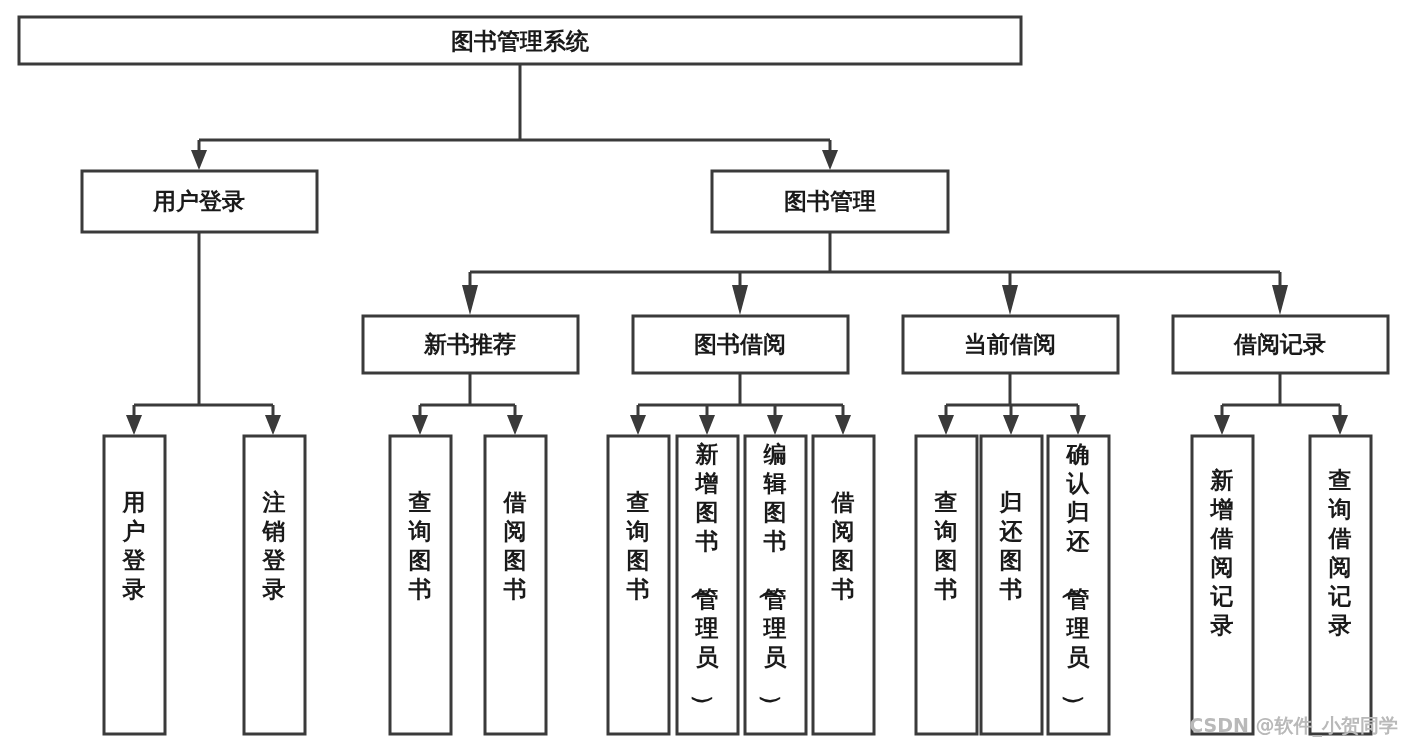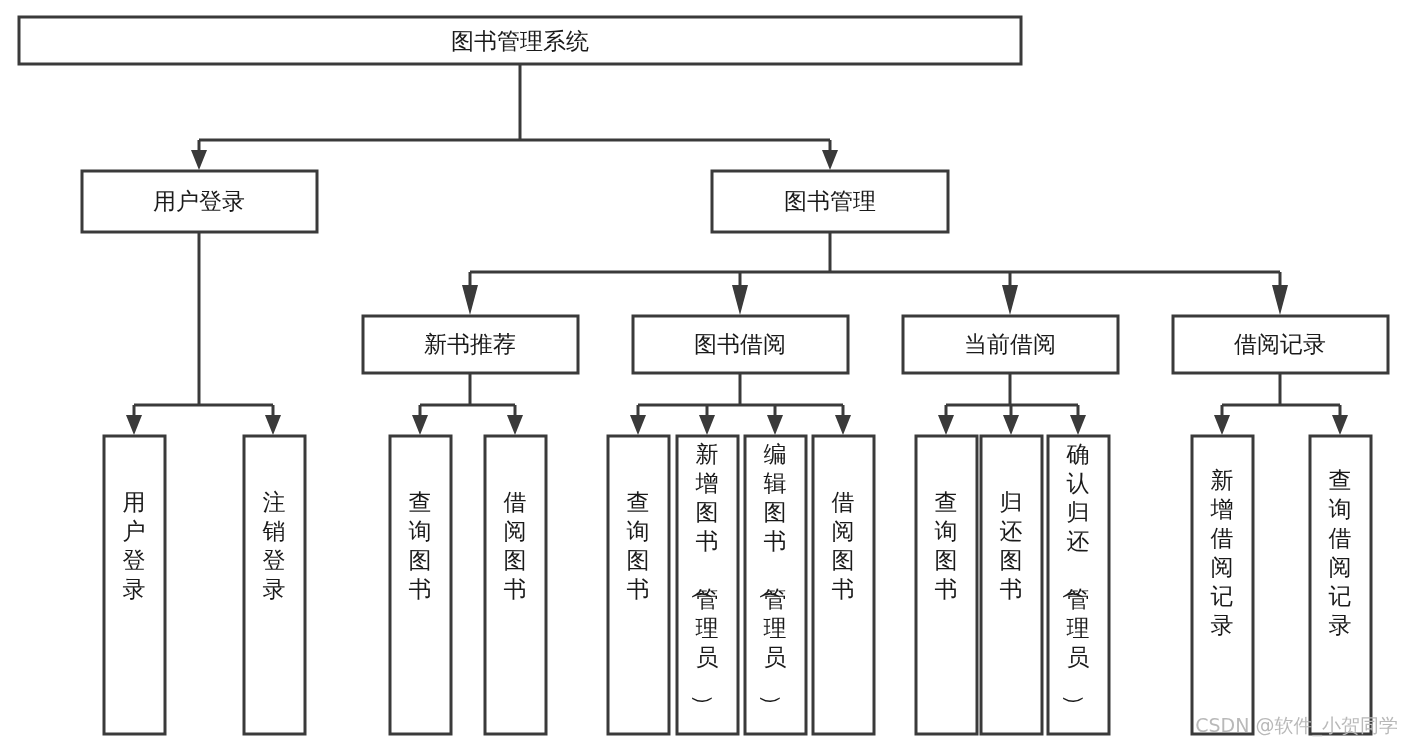--- a/index.html
+++ b/index.html
@@ -12,20 +12,21 @@
     width: 1405px;
     height: 747px;
     overflow: hidden;
     font-family: "DejaVu Sans", "Liberation Sans", sans-serif;
   }
   #diagram-root {
     position: relative;
     width: 1405px;
     height: 747px;
     background: #ffffff;
+    font-weight: bold;
   }
   svg.diagram-canvas {
     position: absolute;
     top: 0;
     left: 0;
     width: 1405px;
     height: 747px;
     display: block;
   }
   .node-box {

